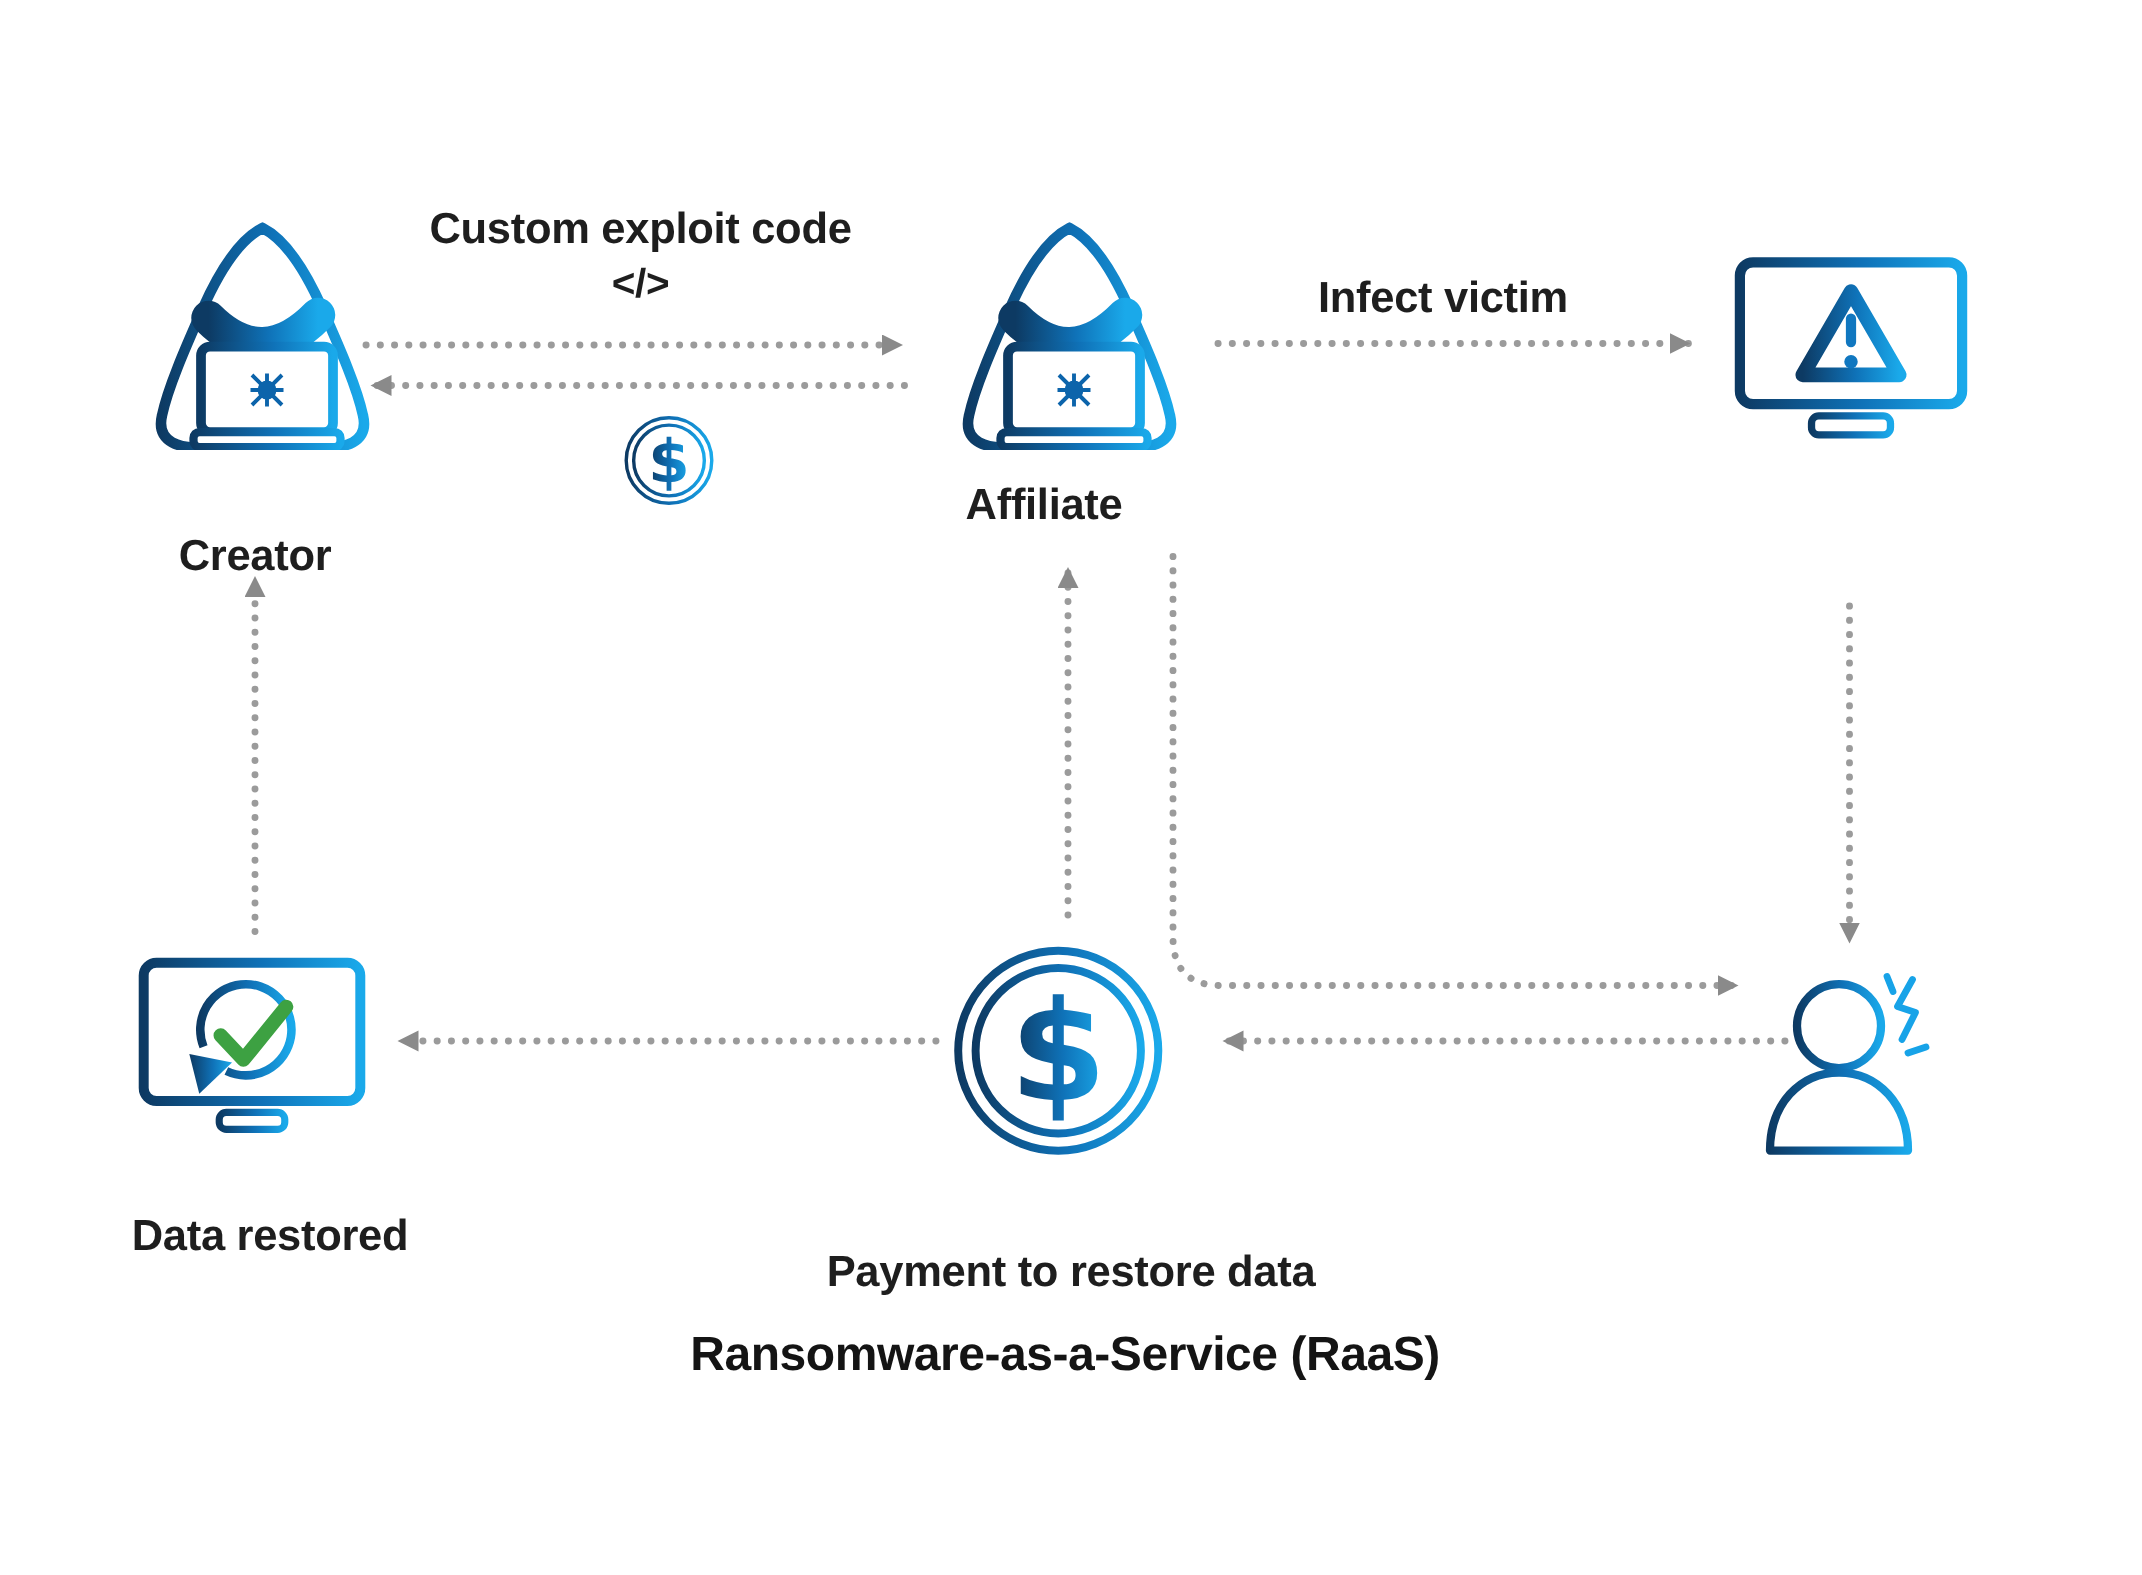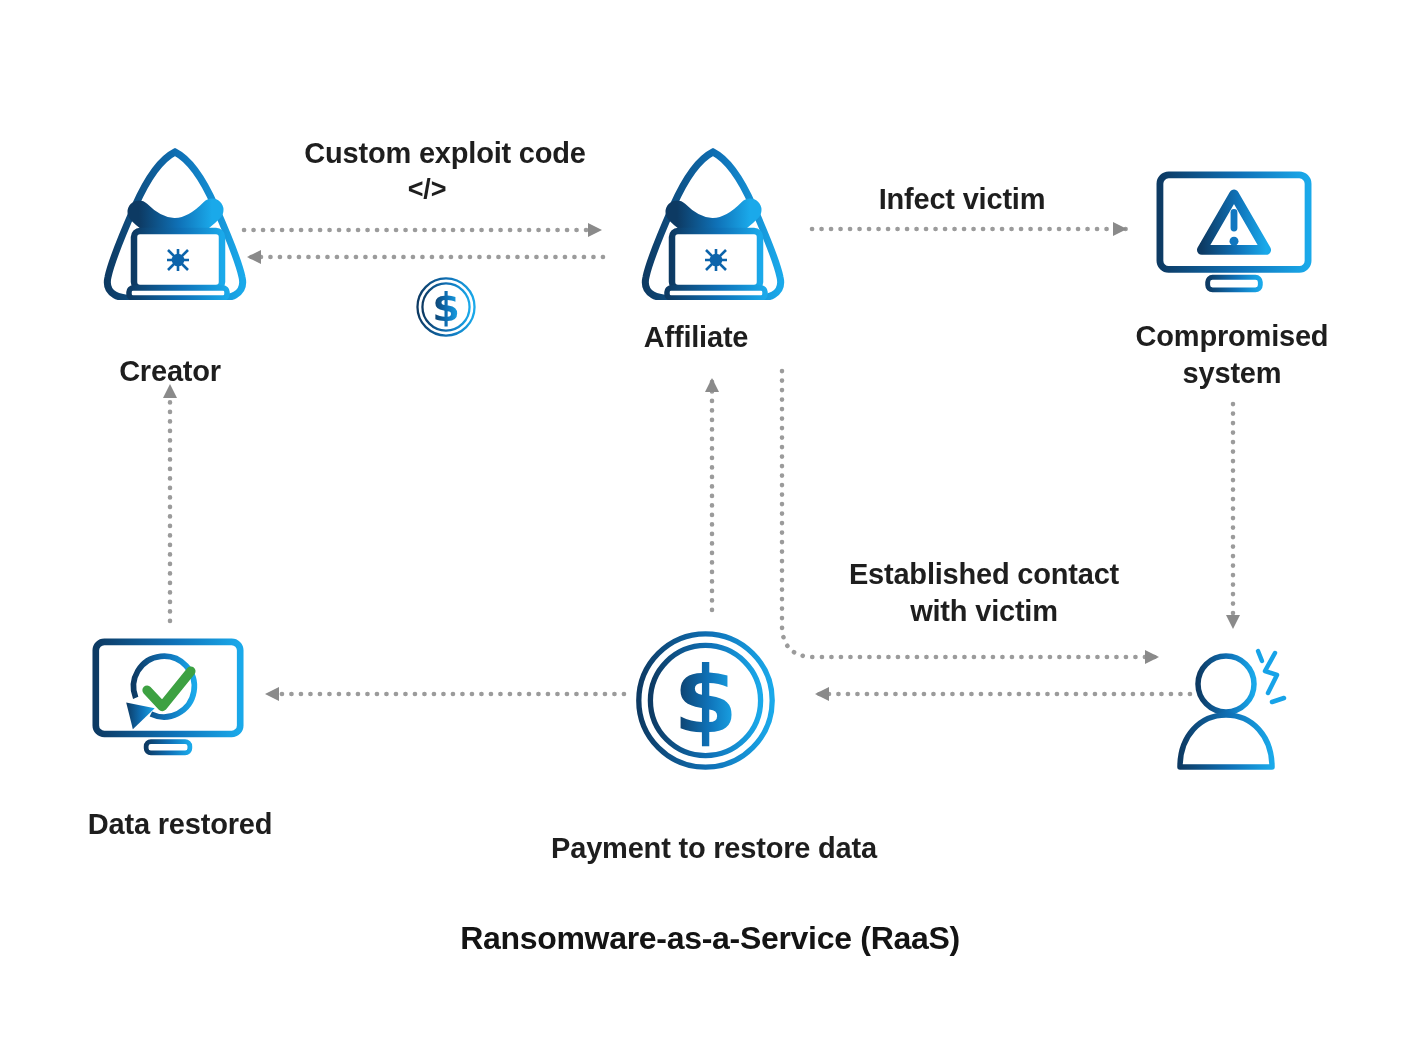--- a/index.html
+++ b/index.html
@@ -109,29 +109,27 @@
 
     <use href="#hacker" x="95" y="148" width="160" height="152"></use>
     <use href="#hacker" x="633" y="148" width="160" height="152"></use>
     <use href="#coin" x="415" y="276" width="62" height="62"></use>
     <use href="#monwarn" x="1156" y="171" width="156" height="122.8"></use>
     <use href="#victim" x="1172" y="645" width="120" height="130"></use>
     <use href="#coin" x="633" y="628" width="145" height="145"></use>
     <use href="#monrestore" x="92" y="638" width="152" height="119.7"></use>
   </svg>
 
-  <div class="label" style="left:427px;top:135px;margin-left:18px;">Custom exploit code</div>
+  <div class="label" style="left:427px;top:135px;">Custom exploit code</div>
   <div class="label code-sym" style="left:427px;top:172px;">&lt;/&gt;</div>
 
   <div class="label" style="left:170px;top:319px;margin-top:34px;">Creator</div>
   <div class="label" style="left:696px;top:319px;">Affiliate</div>
 
   <div class="label" style="left:962px;top:181px;">Infect victim</div>
 
-  <div class="label" style="left:1232px;top:318px;width:260px;">Compromised system</div>
 
-  <div class="label" style="left:984px;top:556px;width:330px;">Established contact with victim</div>
 
   <div class="label" style="left:180px;top:806px;">Data restored</div>
   <div class="label" style="left:714px;top:798px;margin-top:32px;">Payment to restore data</div>
 
-  <div class="title" style="left:710px;top:920px;">Ransomware-as-a-Service (RaaS)</div>
+  <div class="title" style="left:710px;top:884px;">Ransomware-as-a-Service (RaaS)</div>
 </div>
 
 </body></html>

